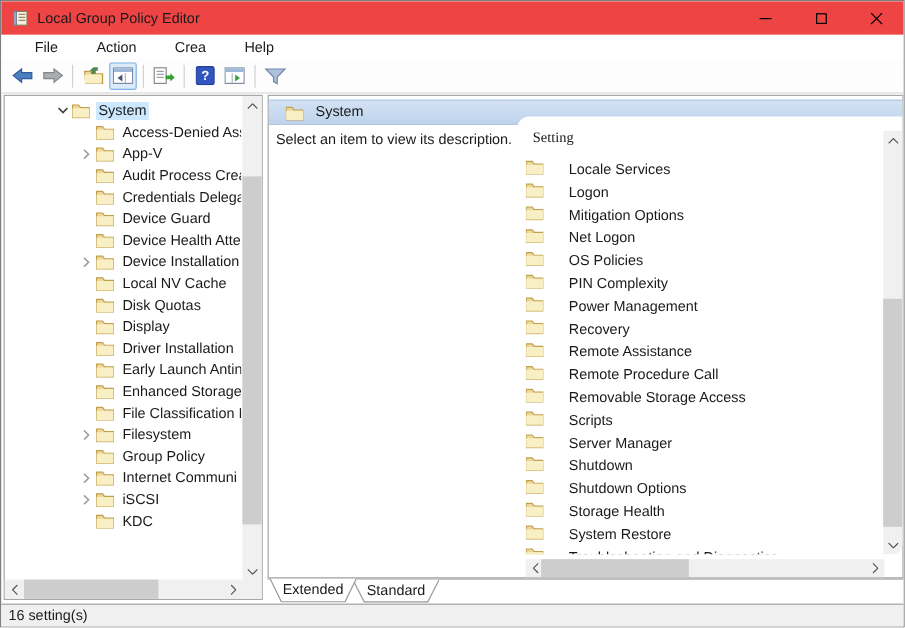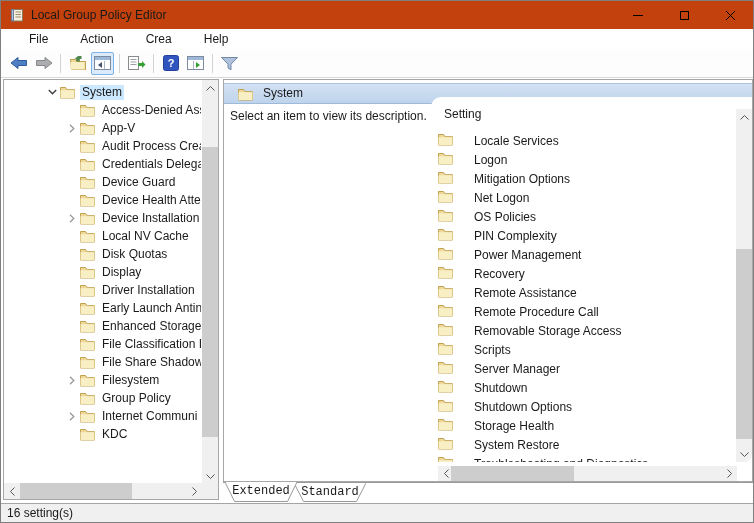--- a/index.html
+++ b/index.html
@@ -1,21 +1,21 @@
 <!DOCTYPE html>
 <html><head>
 <meta charset="utf-8">
 <style>
   * { margin:0; padding:0; box-sizing:border-box; }
   html,body { width:754px; height:523px; }
   body { font-family:"Liberation Sans","DejaVu Sans",sans-serif; font-size:12px; color:#1a1a1a; }
   #window { position:relative; width:754px; height:523px; background:#fff; border:1px solid #7f7f7f; overflow:hidden; }
 
   
-  #titlebar { position:absolute; left:0; top:0; right:0; height:28px; background:#c2410c; }
+  #titlebar { position:absolute; left:0; top:0; right:0; height:28px; background:#ef4444; }
   #app-icon { position:absolute; left:8px; top:6px; }
   #title-text { position:absolute; left:30px; top:0; line-height:28px; font-size:12px; }
   .winbtn { position:absolute; top:0; width:46px; height:28px; display:flex; align-items:center; justify-content:center; }
   #btn-min { right:92px; } #btn-max { right:46px; } #btn-close { right:0; }
   #btn-min .glyph { width:10px; height:0; border-top:1px solid #000; }
   #btn-max .glyph { width:9px; height:9px; border:1px solid #000; }
 
   
   #menubar { position:absolute; left:0; top:28px; right:0; height:20px; display:flex; align-items:center; padding-left:9px; background:#fff; }
   .menu-item { padding:0 5px; margin-right:8px; line-height:19px;margin-left:14px; }
@@ -47,35 +47,35 @@
   #tree-hscroll .sb-thumb { top:0; height:16px; left:16px; width:112px; }
   #tree-corner { right:0; bottom:0; width:16px; height:16px; background:#f0f0f0; position:absolute; }
 
   
   #right-pane { position:absolute; left:222px; top:78px; width:530px; height:403px; background:#fff; border:1px solid #a7a7a7; }
   #rp-band { position:absolute; left:0; right:0; top:3px; height:21px; background:linear-gradient(180deg,#d3e1f3,#bed4ec); border-top:1px solid #a9c4e2; border-bottom:1px solid #9fb9d8; }
   #rp-band .hdr-folder { position:absolute; left:14px; top:4px; }
   #rp-title { position:absolute; left:39px; top:0; line-height:19px; }
   #rp-desc { position:absolute; left:6px; top:29px; line-height:15px; }
   #settings-panel { position:absolute; left:207px; top:17px; right:0; bottom:19px; background:#fff; border-radius:10px 0 8px 0; z-index:2; overflow:hidden; }
-  #settings-header { position:absolute; left:13px; top:10px; }
+  #settings-header { position:absolute; left:13px; top:10px;font-family:Liberation Serif, serif; }
   #settings-rows { position:absolute; left:7px; top:34px; right:17px; bottom:0; overflow:hidden; }
   .setting-row { display:flex; align-items:center; height:19px; white-space:nowrap; }
   .setting-row .label { margin-left:21px; }
   #set-vscroll { right:0; top:12px; bottom:0; width:16px; }
   #set-vscroll .up { top:0; } #set-vscroll .down { bottom:0; }
   #set-vscroll .sb-thumb { left:0; width:16px; top:140px; height:190px; }
   #set-hscroll { left:214px; top:386px; width:299px; height:15px; z-index:3; }
   #set-hscroll .left { left:0; top:-1px; } #set-hscroll .right { right:0; top:-1px; }
   #set-hscroll .sb-thumb { top:0; height:15px; left:13px; width:123px; }
 
   
   #tabstrip { position:absolute; left:222px; top:481px; width:530px; height:21px; background:#fff; }
   #tabstrip .topline { position:absolute; left:0; right:0; top:0; height:1px; background:#9a9a9a; }
-  .tab { position:absolute; top:0; width:72px; height:20px;font-family:Liberation Mono, monospace; }
+  .tab { position:absolute; top:0; width:72px; height:20px; }
   .tab svg { position:absolute; left:0; top:0; }
   .tab .tab-label { position:absolute; left:0; right:0; top:1px; text-align:center; line-height:17px; }
   #tab-extended { left:2px; z-index:2; }
   #tab-standard { left:71px; z-index:1; top:1px; }
 
   
   #statusbar { position:absolute; left:0; right:0; top:502px; height:20px; background:#f0f0f0; border-top:1px solid #a5a5a5; }
   #status-text { position:absolute; left:6px; top:0; line-height:18px; }
 </style>
 </head>
@@ -333,30 +333,20 @@
     <span class="expander" style="margin-left: 62px;"></span>
     <span class="tree-folder">
             <svg width="15" height="13" viewBox="0 0 15 13">
               <path d="M0.5,1.5 h5 l1.6,2.2 h7.4 v8.3 h-14 z" fill="#edd89a" stroke="#c2a14e"></path>
               <path d="M0.5,4.2 h14 v7.8 h-14 z" fill="#f9efc5"></path>
             </svg>
           </span>
     <span class="tree-label">File Classification I</span>
   </div>
         <div class="tree-row">
-    <span class="expander" style="margin-left: 62px;"></span>
-    <span class="tree-folder">
-            <svg width="15" height="13" viewBox="0 0 15 13">
-              <path d="M0.5,1.5 h5 l1.6,2.2 h7.4 v8.3 h-14 z" fill="#edd89a" stroke="#c2a14e"></path>
-              <path d="M0.5,4.2 h14 v7.8 h-14 z" fill="#f9efc5"></path>
-            </svg>
-          </span>
-    <span class="tree-label">File Share Shadow</span>
-  </div>
-        <div class="tree-row">
     <span class="expander" style="margin-left: 62px;">
             <svg width="6" height="9" viewBox="0 0 6 9">
               <polyline points="1,0.8 4.8,4.5 1,8.2" fill="none" stroke="#9a9a9a" stroke-width="1.3"></polyline>
             </svg>
           </span>
     <span class="tree-folder">
             <svg width="15" height="13" viewBox="0 0 15 13">
               <path d="M0.5,1.5 h5 l1.6,2.2 h7.4 v8.3 h-14 z" fill="#edd89a" stroke="#c2a14e"></path>
               <path d="M0.5,4.2 h14 v7.8 h-14 z" fill="#f9efc5"></path>
             </svg>
@@ -379,20 +369,34 @@
               <polyline points="1,0.8 4.8,4.5 1,8.2" fill="none" stroke="#9a9a9a" stroke-width="1.3"></polyline>
             </svg>
           </span>
     <span class="tree-folder">
             <svg width="15" height="13" viewBox="0 0 15 13">
               <path d="M0.5,1.5 h5 l1.6,2.2 h7.4 v8.3 h-14 z" fill="#edd89a" stroke="#c2a14e"></path>
               <path d="M0.5,4.2 h14 v7.8 h-14 z" fill="#f9efc5"></path>
             </svg>
           </span>
     <span class="tree-label">Internet Communi</span>
+  </div>
+        <div class="tree-row">
+    <span class="expander" style="margin-left: 62px;">
+            <svg width="6" height="9" viewBox="0 0 6 9">
+              <polyline points="1,0.8 4.8,4.5 1,8.2" fill="none" stroke="#9a9a9a" stroke-width="1.3"></polyline>
+            </svg>
+          </span>
+    <span class="tree-folder">
+            <svg width="15" height="13" viewBox="0 0 15 13">
+              <path d="M0.5,1.5 h5 l1.6,2.2 h7.4 v8.3 h-14 z" fill="#edd89a" stroke="#c2a14e"></path>
+              <path d="M0.5,4.2 h14 v7.8 h-14 z" fill="#f9efc5"></path>
+            </svg>
+          </span>
+    <span class="tree-label">iSCSI</span>
   </div>
         <div class="tree-row">
     <span class="expander" style="margin-left: 62px;"></span>
     <span class="tree-folder">
             <svg width="15" height="13" viewBox="0 0 15 13">
               <path d="M0.5,1.5 h5 l1.6,2.2 h7.4 v8.3 h-14 z" fill="#edd89a" stroke="#c2a14e"></path>
               <path d="M0.5,4.2 h14 v7.8 h-14 z" fill="#f9efc5"></path>
             </svg>
           </span>
     <span class="tree-label">KDC</span>

